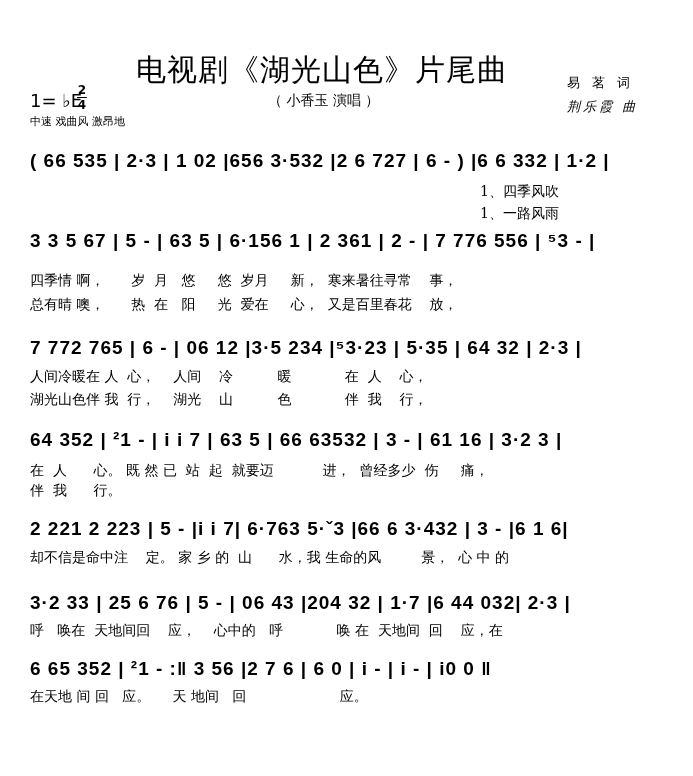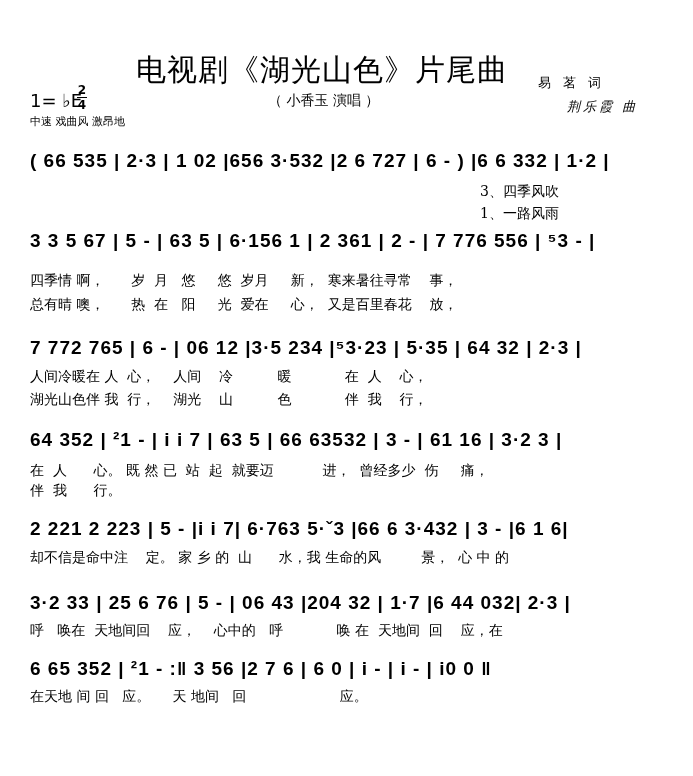--- a/index.html
+++ b/index.html
@@ -1,19 +1,19 @@
 <!DOCTYPE html>
 <html><head>
 <meta charset="utf-8">
 <style>
   html, body { margin:0; padding:0; background:#ffffff; }
   body { width:693px; height:776px; position:relative; overflow:hidden; color:#000; font-family:"DejaVu Sans", sans-serif; }
   .title { position:absolute; left:136px; top:50px; font-size:30px; letter-spacing:1px; font-family:Liberation Sans, sans-serif; }
   .singer { position:absolute; left:268px; top:92px; font-size:14px;text-align:right; }
-  .lyricist { position:absolute; left:538px; top:74px; font-size:13px; letter-spacing:12px; font-family:"DejaVu Serif", serif; }
+  .lyricist { position:absolute; left:567px; top:74px; font-size:13px; letter-spacing:12px; font-family:"DejaVu Serif", serif; }
   .composer { position:absolute; left:567px; top:98px; font-size:13px; letter-spacing:3px; font-family:"DejaVu Serif", serif;font-style:italic; }
   .key { position:absolute; left:30px; top:90px; font-size:18px; }
   .timesig { position:absolute; left:77px; top:84px; font-size:12px; font-weight:bold; text-align:center; line-height:12px; }
   .timesig .bar { border-top:1px solid #000; width:10px; margin:1px 0; }
   .tempo { position:absolute; left:30px; top:114px; font-size:11px; }
   .mline { position:absolute; left:30px; font-family:"Liberation Sans", sans-serif; font-weight:bold; font-size:19px; white-space:pre; letter-spacing:1px;text-align:center; }
   .lyr { position:absolute; left:30px; font-family:"DejaVu Serif", serif; font-size:14px; white-space:pre; letter-spacing:0px; }
   .verse { position:absolute; left:480px; font-family:"DejaVu Serif", serif; font-size:14px; }
 </style>
 </head>
@@ -29,21 +29,21 @@
   <span>♭E</span>
 </div>
 <div class="timesig">
   <div>2</div>
   <div class="bar"></div>
   <div>4</div>
 </div>
 <div class="tempo">中速 戏曲风 激昂地</div>
 
 <div class="mline" style="top:150px">( 66 535 | 2·3 | 1 02 |656 3·532 |2 6 727 | 6 - ) |6 6 332 | 1·2 |</div>
-<div class="verse" style="top:183px">3、四季风吹</div>
+<div class="verse" style="top:183px">1、四季风吹</div>
 <div class="verse" style="top:205px">1、一路风雨</div>
 
 <div class="mline" style="top:230px">3 3 5 67 | 5 - | 63 5 | 6·156 1 | 2 361 | 2 - | 7 776 556 | ⁵3 - |</div>
 <div class="lyr" style="top:272px">四季情 啊，      岁  月   悠     悠  岁月     新，  寒来暑往寻常    事，</div>
 <div class="lyr" style="top:296px">总有晴 噢，      热  在   阳     光  爱在     心，  又是百里春花    放，</div>
 
 <div class="mline" style="top:337px">7 772 765 | 6 - | 06 12 |3·5 234 |⁵3·23 | 5·35 | 64 32 | 2·3 |</div>
 <div class="lyr" style="top:368px">人间冷暖在 人  心，    人间    冷          暖            在  人    心，</div>
 <div class="lyr" style="top:391px">湖光山色伴 我  行，    湖光    山          色            伴  我    行，</div>
 

